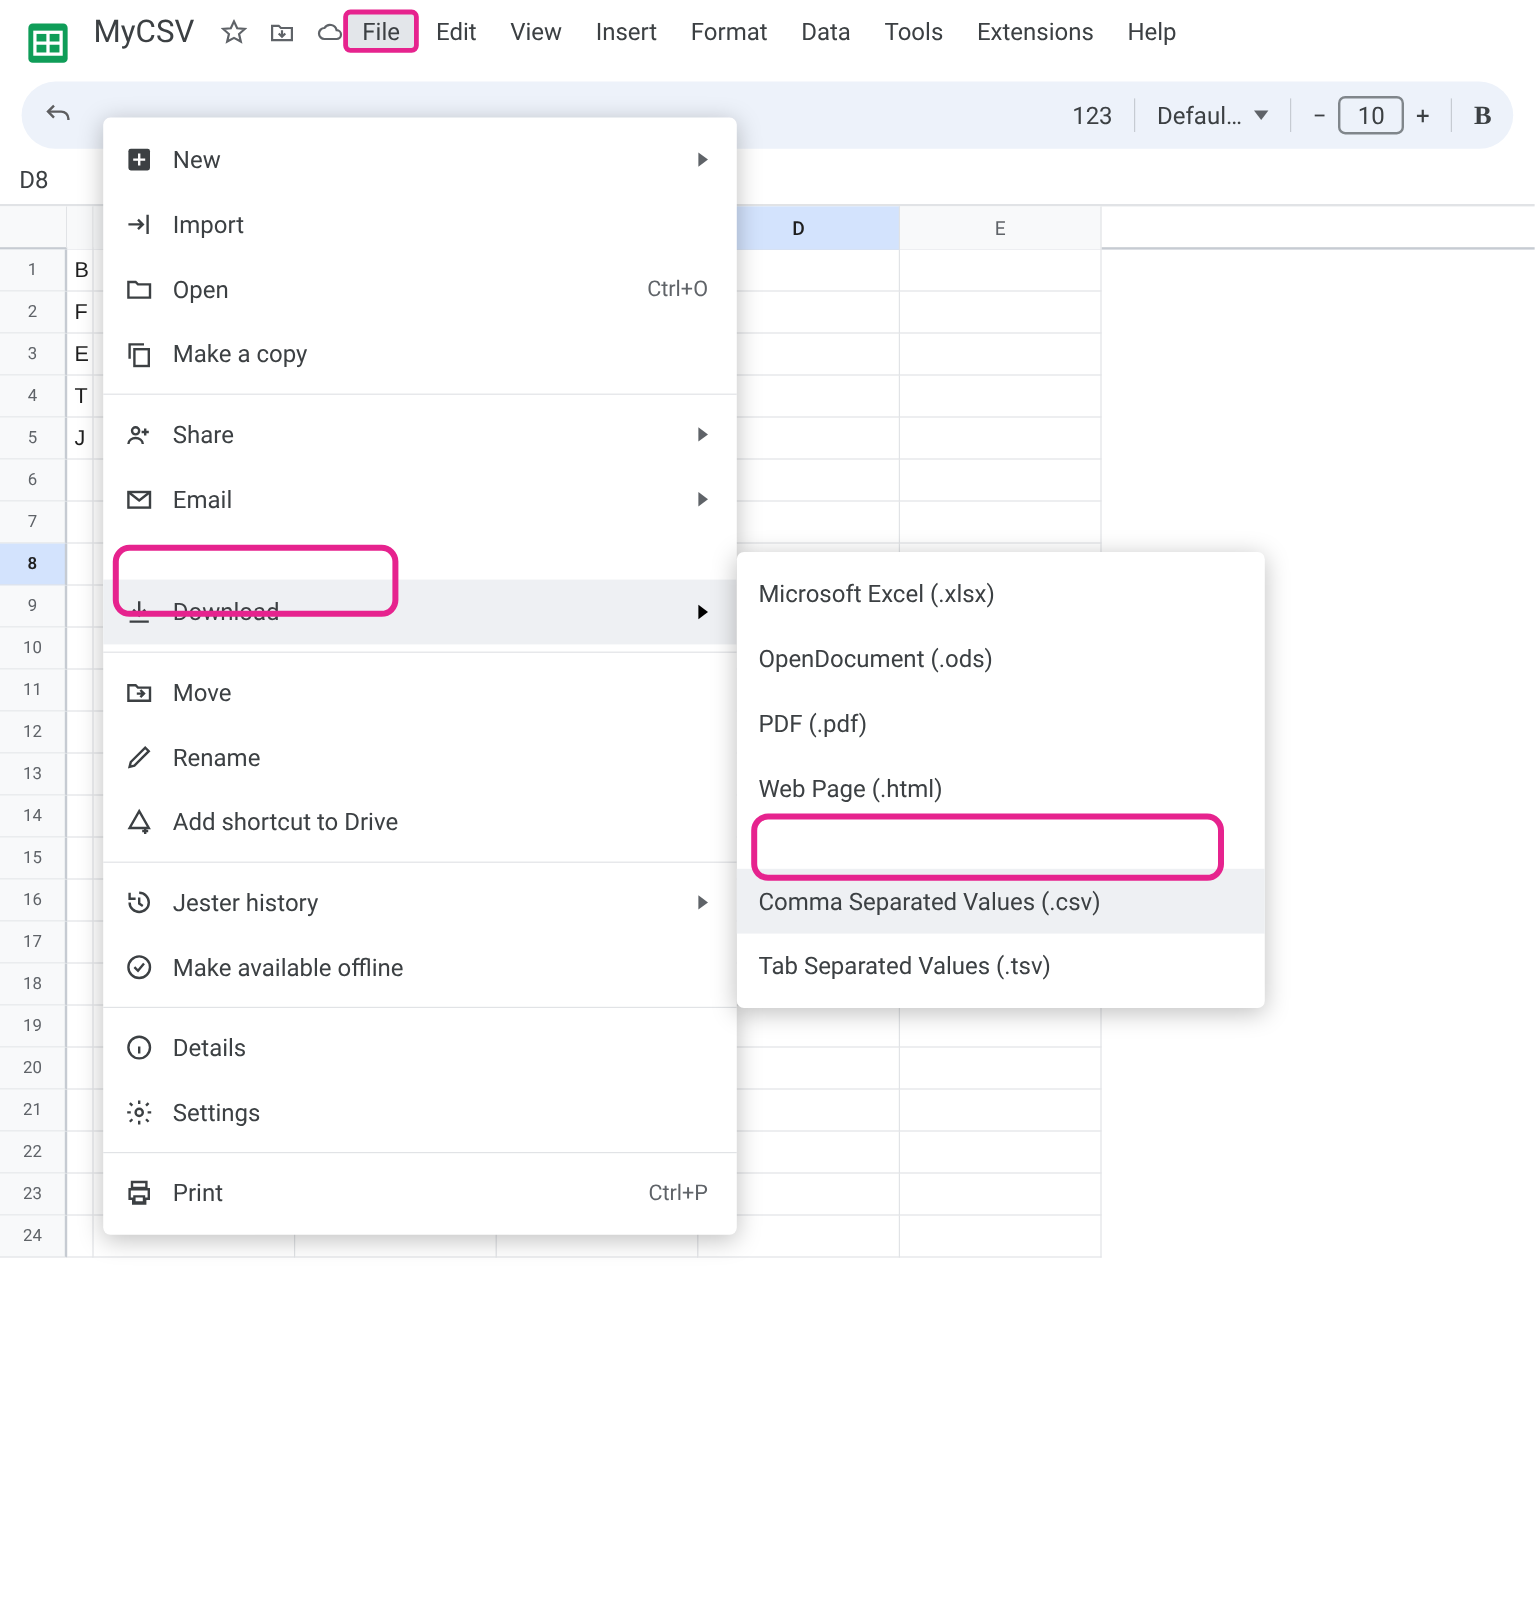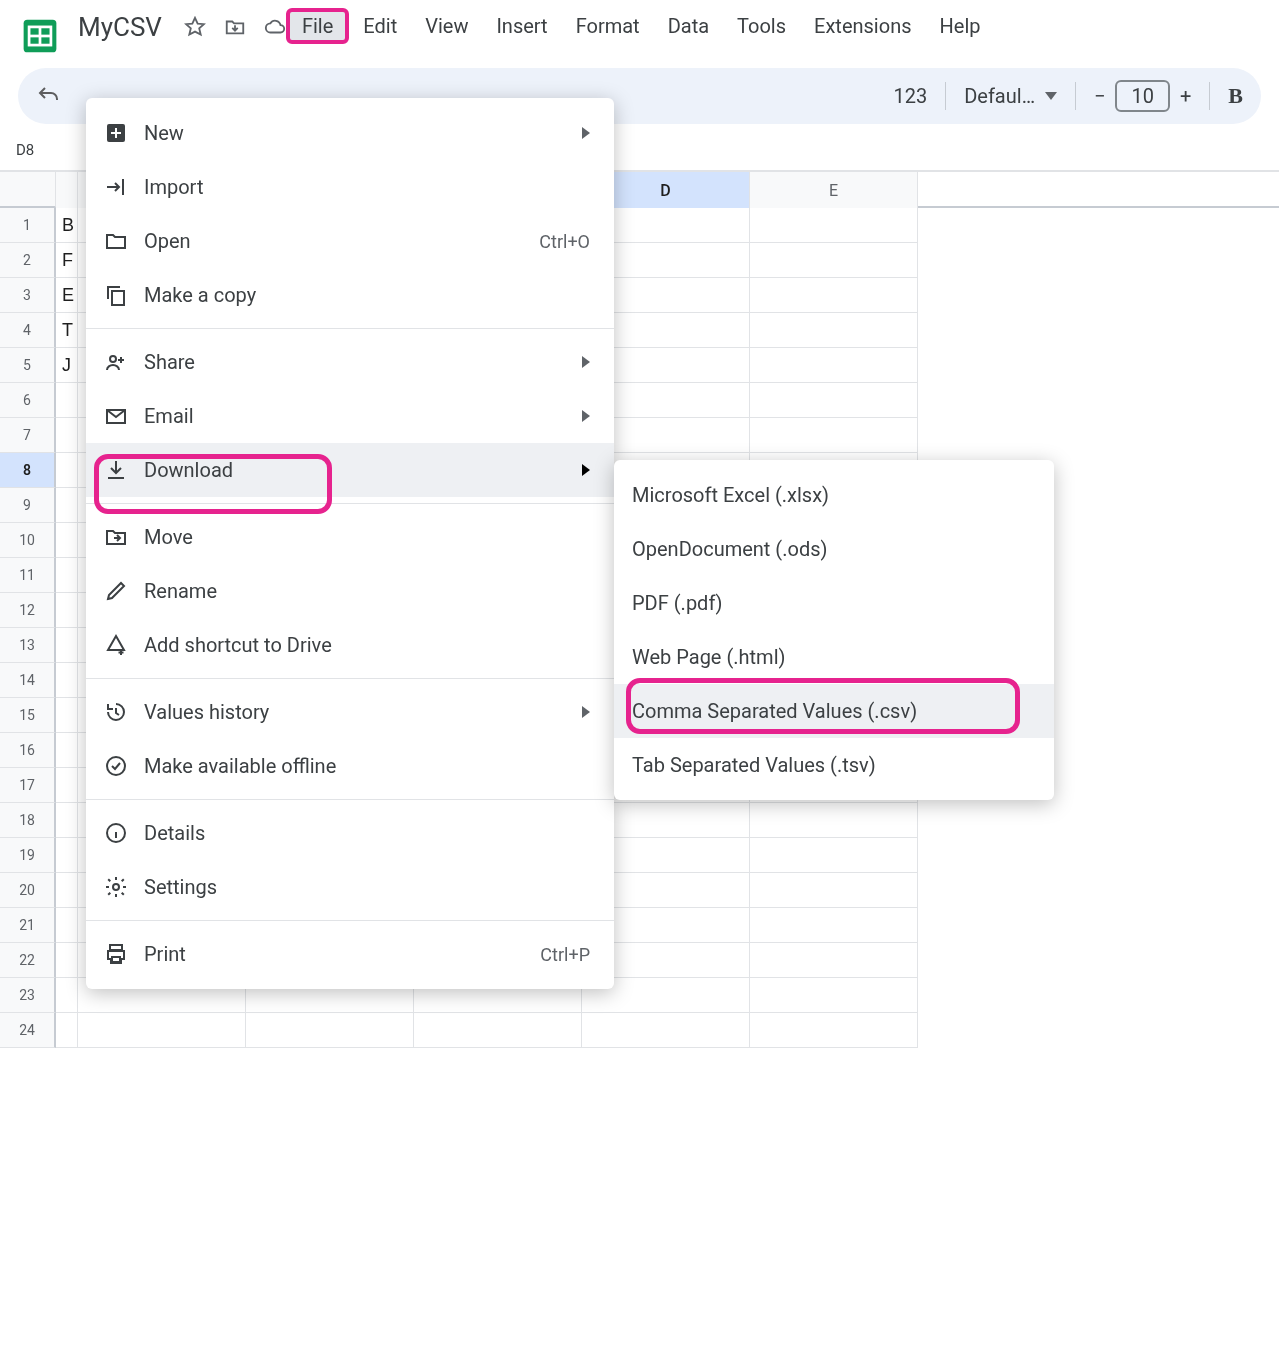--- a/index.html
+++ b/index.html
@@ -45,40 +45,40 @@
   .toolbar{background:var(--toolbar);border-radius:28px;height:56px;display:flex;align-items:center;padding:0 18px;gap:18px;font-size:20px;color:#3c4043;}
   .tool-ico{width:24px;height:24px;opacity:.85;display:flex;align-items:center;justify-content:center;}
   .sep{width:1px;height:28px;background:#c6cbd2;}
   .font-pick{display:flex;align-items:center;gap:10px;}
   .font-name{max-width:110px;overflow:hidden;text-overflow:ellipsis;white-space:nowrap;}
   .fsz{display:flex;align-items:center;gap:10px;}
   .fsz .box{border:2px solid #80868b;border-radius:6px;padding:2px 14px;}
   .bold{font-weight:700;font-family:Georgia,serif;font-size:22px;}
 
   
-  .namebox-row{height:42px;display:flex;align-items:center;border-bottom:2px solid var(--border);padding-left:16px;font-size:15px;color:#3c4043;}
+  .namebox-row{height:42px;display:flex;align-items:center;border-bottom:2px solid var(--border);padding-left:16px;font-size:20px;color:#3c4043;}
 
   
   .grid{position:relative;}
   .corner{position:absolute;left:0;top:0;width:56px;height:36px;background:var(--rowhead);border-right:1px solid var(--grid);border-bottom:2px solid #c6cbd2;}
   .colheads{position:absolute;left:56px;top:0;right:0;height:36px;display:flex;border-bottom:2px solid #c6cbd2;}
   .ch{width:168px;height:36px;background:var(--col-head);border-right:1px solid var(--grid);display:flex;align-items:center;justify-content:center;color:#5f6368;font-size:16px;}
   .ch.sel{background:var(--col-sel);color:#1f1f1f;font-weight:500;}
   .rowheads{position:absolute;left:0;top:36px;width:56px;}
   .rh{height:35px;border-bottom:1px solid var(--grid);border-right:2px solid #c6cbd2;background:var(--rowhead);display:flex;align-items:center;justify-content:center;color:#5f6368;font-size:14px;}
   .rh.sel{background:var(--row-sel);color:#1f1f1f;font-weight:600;}
   .cells{position:absolute;left:56px;top:36px;right:0;}
   .row{display:flex;height:35px;}
   .cell{width:168px;height:35px;border-right:1px solid var(--grid);border-bottom:1px solid var(--grid);padding:0 6px;display:flex;align-items:center;font-size:18px;font-family:Arial,sans-serif;white-space:nowrap;overflow:hidden;}
 
   
   .menu{position:absolute;background:#fff;border-radius:6px;box-shadow:0 4px 20px rgba(0,0,0,.25);padding:8px 0;z-index:50;}
   .file-menu{left:86px;top:98px;width:528px;}
   .mi{display:flex;align-items:center;height:54px;padding:0 24px 0 18px;gap:16px;cursor:pointer;font-size:20px;color:#3c4043;}
-  .mi:hover,.mi.hover{background:var(--menu-hover);}
+  .mi:hover,.mi.hover{background:var(--menu-hover);margin-top:40px;}
   .mi .label{flex:1;}
   .mi .shortcut{color:#5f6368;font-size:18px;}
   .mi .chev{color:#5f6368;}
   .mi .mico{width:24px;height:24px;flex:0 0 24px;display:flex;align-items:center;justify-content:center;color:#3c4043;}
   .menu hr{border:none;border-top:1px solid var(--border);margin:6px 0;}
 
   .sub-menu{left:614px;top:460px;width:440px;}
   .sub-menu .mi{height:54px;}
 
   
@@ -493,21 +493,21 @@
   </div>
   <hr>
   <div class="mi">
     <span class="mico">
         <svg viewBox="0 0 24 24" fill="none" stroke="#3c4043" stroke-width="2">
           <path d="M4 12a8 8 0 108-8"></path>
           <path d="M4 4v5h5"></path>
           <path d="M12 8v5l3 2"></path>
         </svg>
       </span>
-    <span class="label">Values history</span>
+    <span class="label">Jester history</span>
     <span class="chev tri-r"></span>
   </div>
   <div class="mi">
     <span class="mico">
         <svg viewBox="0 0 24 24" fill="none" stroke="#3c4043" stroke-width="2">
           <circle cx="12" cy="12" r="9"></circle>
           <path d="M8 12l3 3 5-6"></path>
         </svg>
       </span>
     <span class="label">Make available offline</span>

